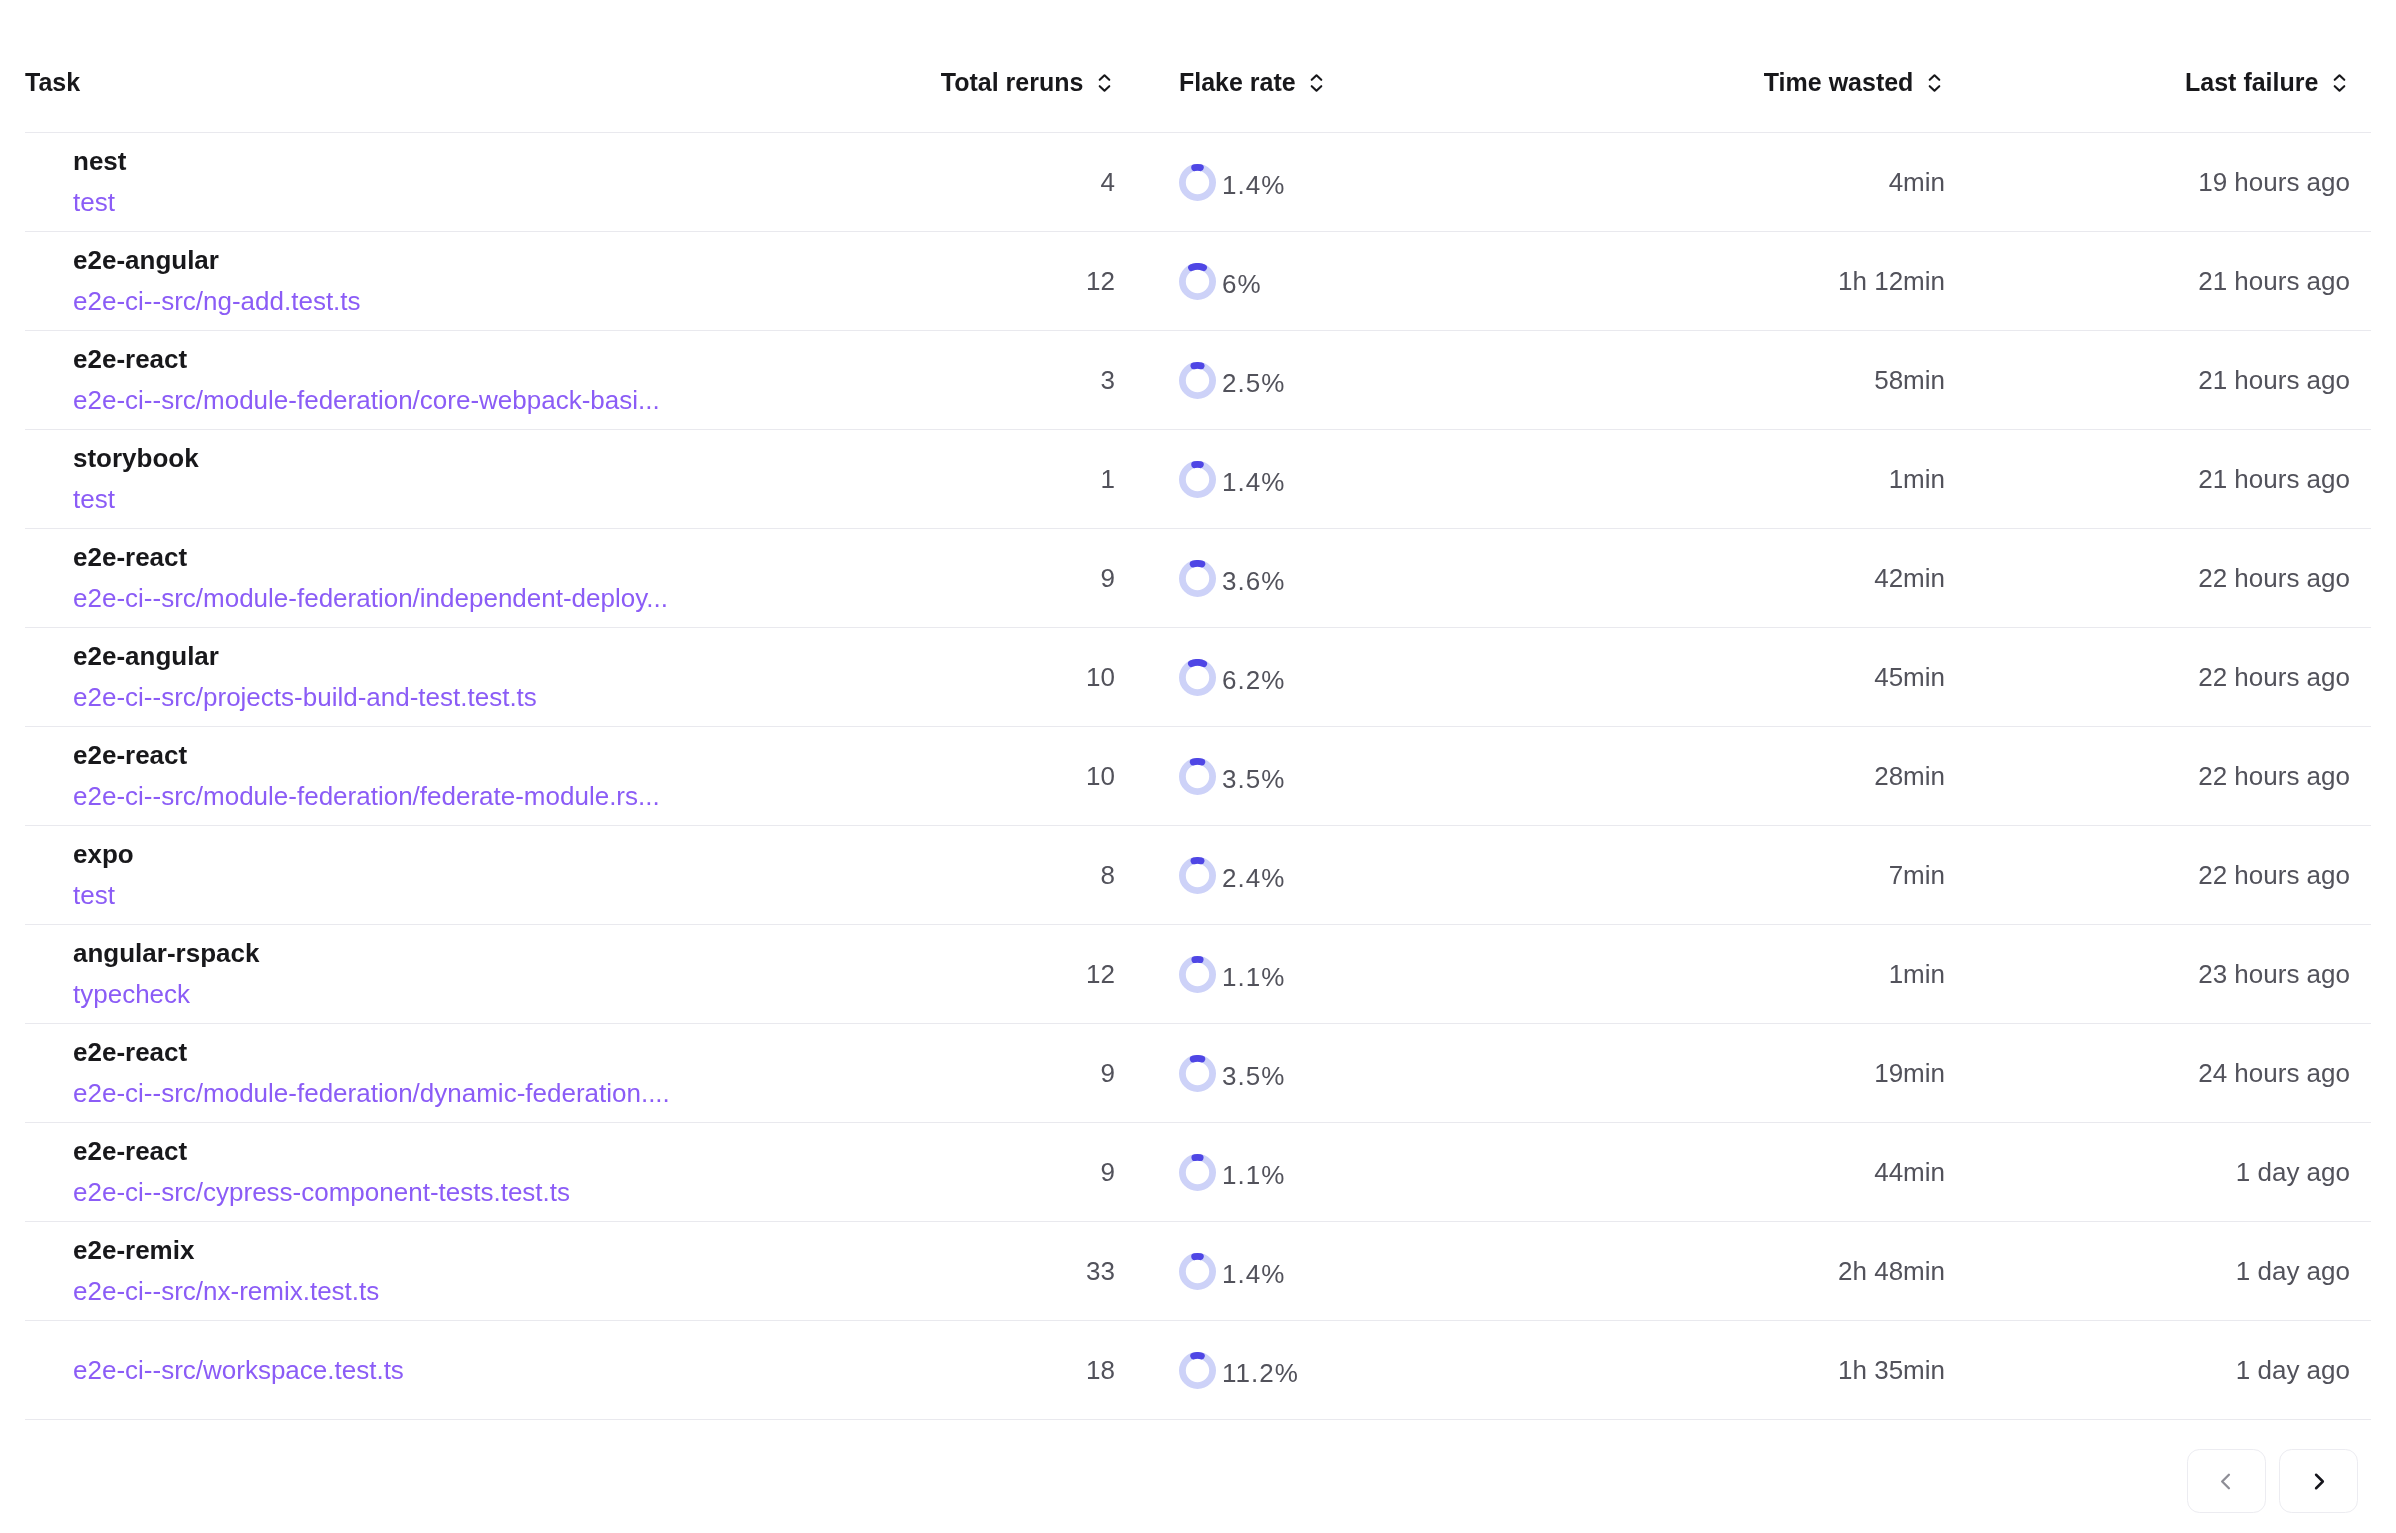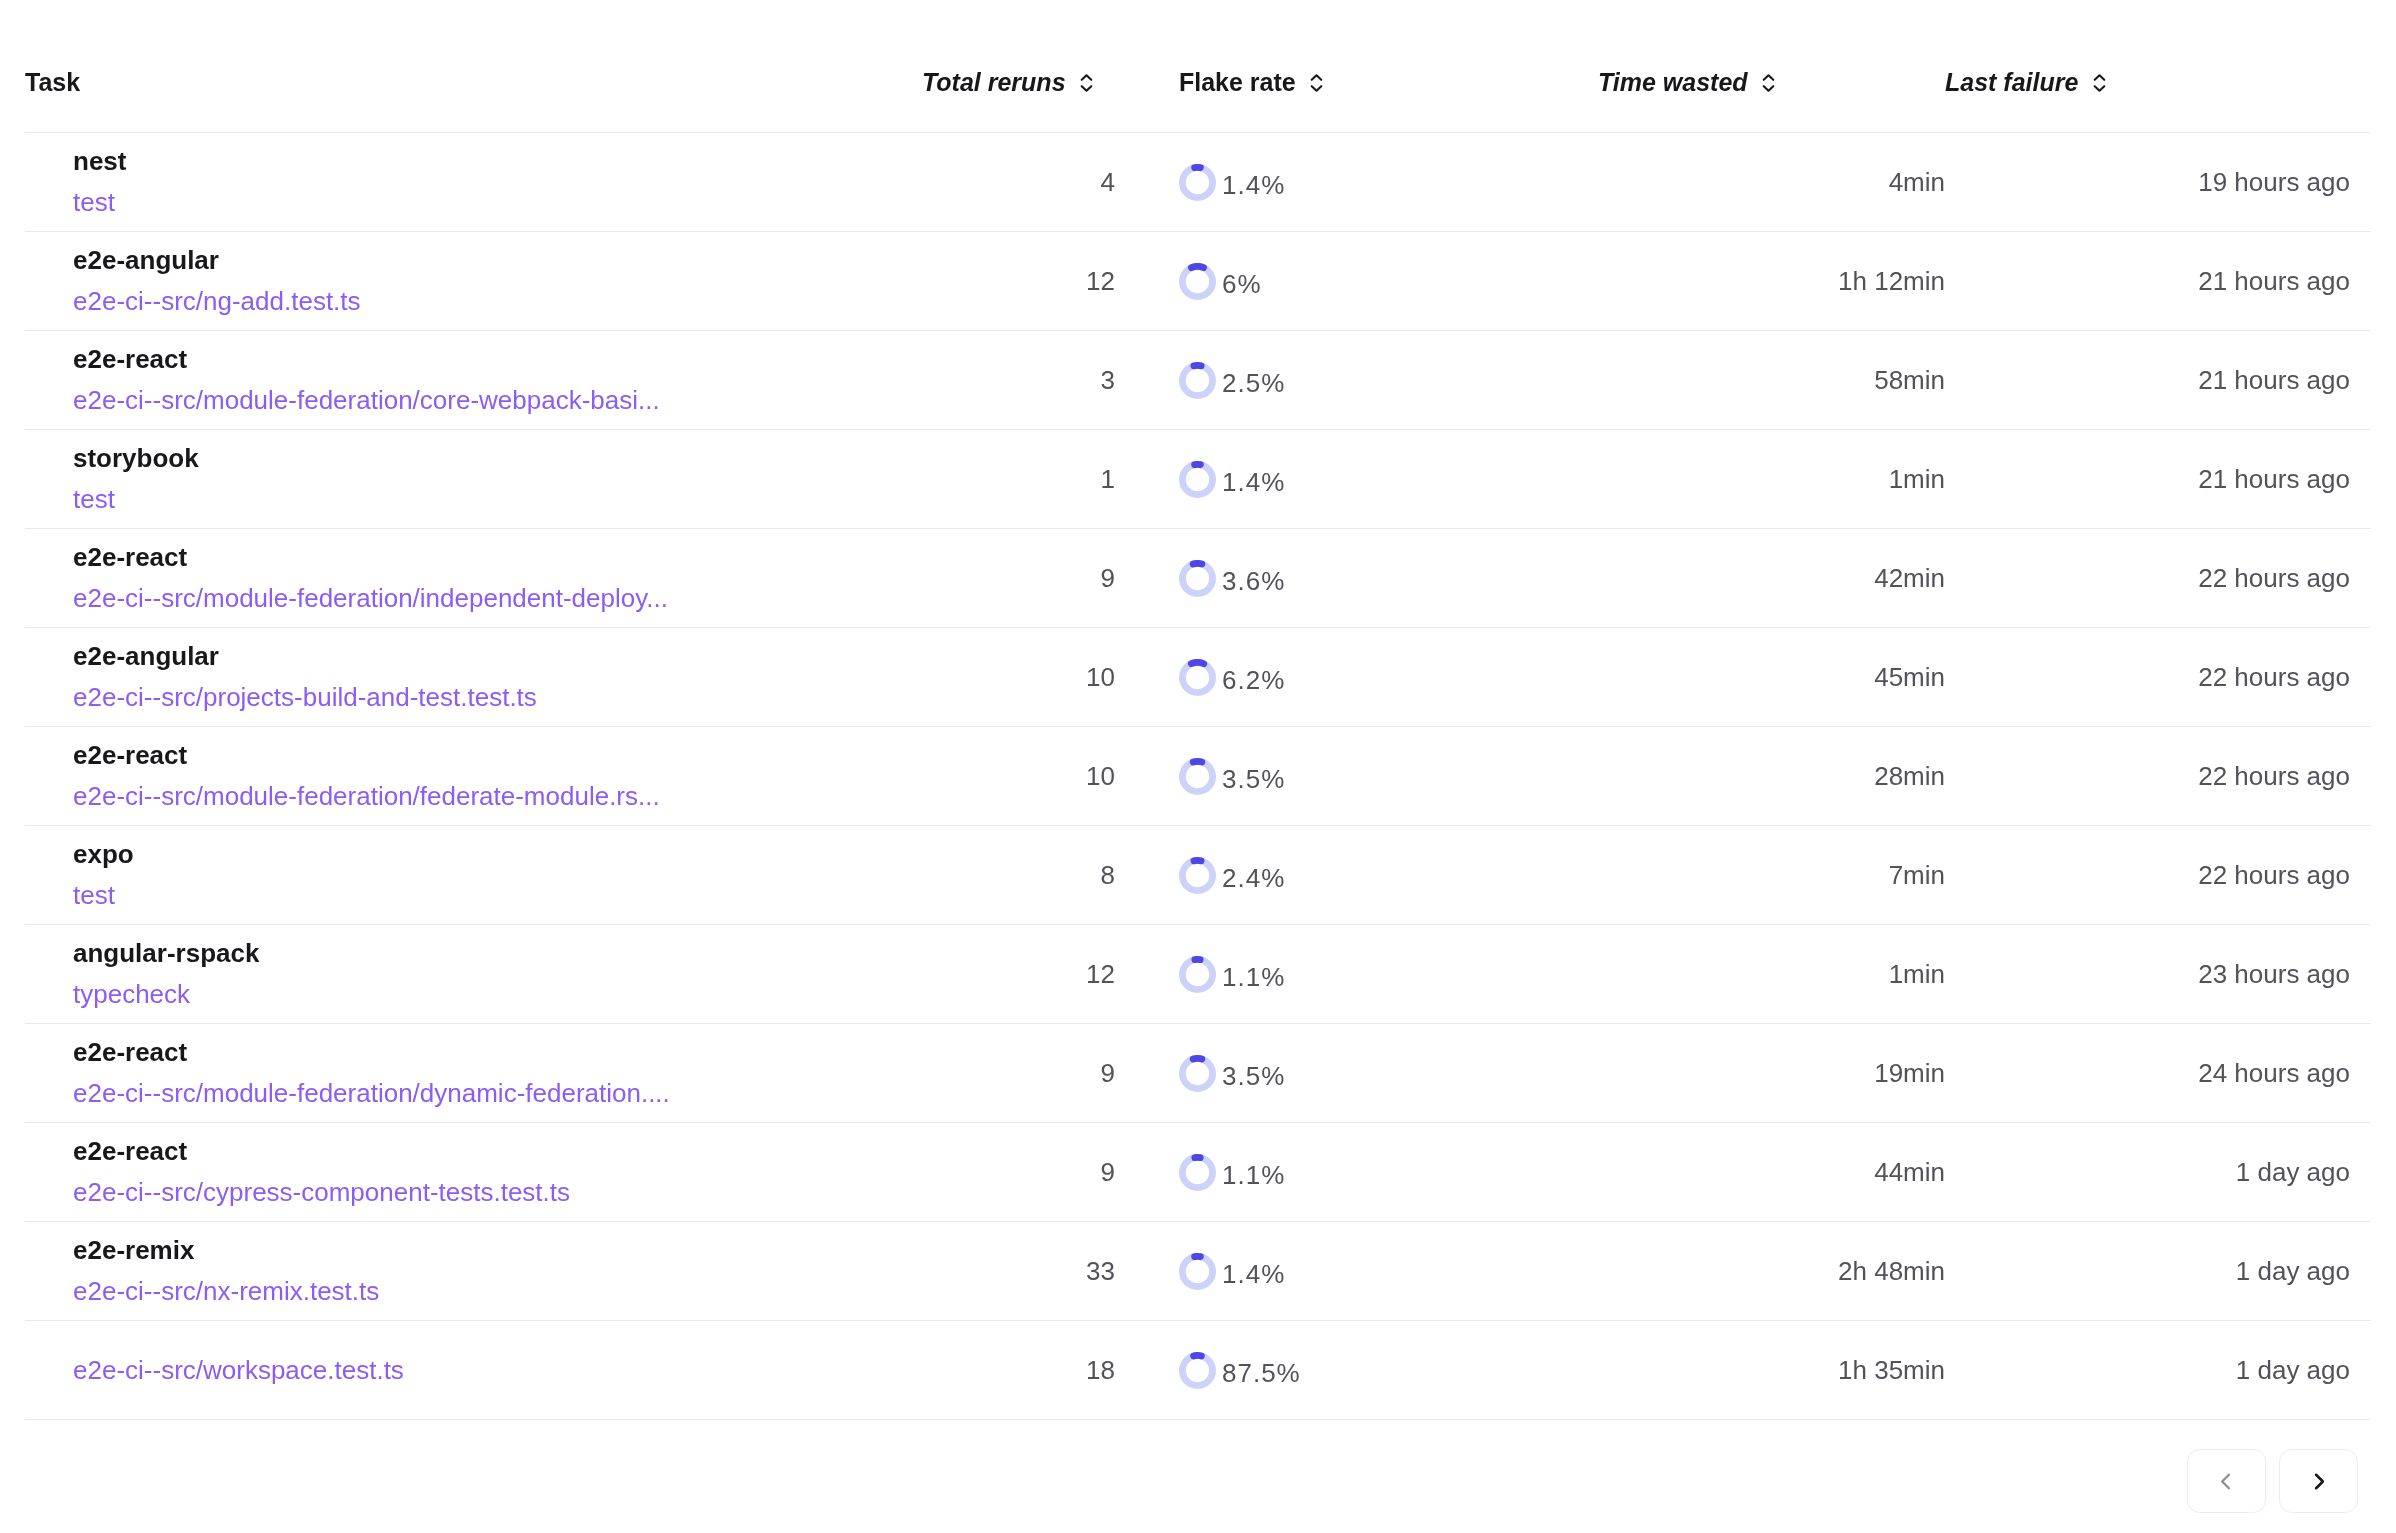--- a/index.html
+++ b/index.html
@@ -21,21 +21,21 @@
   .thead{
     height:133px;
     padding-top:33px;
     box-sizing:border-box;
     border-bottom:1.9px solid #e9e9ee;
   }
   .th{
     font-size:25px;font-weight:600;color:#18181b;
     display:flex;align-items:center;white-space:nowrap;
   }
-  .th.right{font-style:italic;}
+  .th.right{justify-content:flex-end;}
   .th.flake{padding-left:64px;}
   .th.last{padding-right:21px;}
   .sort-ic{margin-left:10.6px;flex:0 0 auto;display:block;}
 
   
   .row{
     height:98px;
     border-bottom:1.9px solid #e9e9ee;
     cursor:pointer;
   }
@@ -308,21 +308,21 @@
   <div class="grid row">
     <div class="cell-task">
       <div class="task-target">e2e-ci--src/workspace.test.ts</div>
     </div>
     <div class="num">18</div>
     <div class="cell-flake">
       <svg class="donut" width="37" height="37" viewBox="0 0 38 38">
         <circle class="track" cx="19" cy="19" r="15.5" fill="none" stroke="#cdd2f8" stroke-width="7"></circle>
         <circle class="arc" cx="19" cy="19" r="15.5" fill="none" stroke="#4f46e5" stroke-width="7" stroke-linecap="round" stroke-dasharray="8.102254720070675 97.38937226128358" transform="rotate(-104.975 19 19)"></circle>
       </svg>
-      <span class="flake-label">87.5%</span>
+      <span class="flake-label">11.2%</span>
     </div>
     <div class="num">1h 35min</div>
     <div class="num cell-last">1 day ago</div>
   </div>
 </div>
 
   <div class="pager">
     <button class="pgbtn disabled" aria-disabled="true">
       <svg width="27" height="27" viewBox="0 0 28 28" fill="none">
         <path d="M16.5 7 L9.5 14 L16.5 21" stroke="#8e8e96" stroke-width="2.4" stroke-linecap="round" stroke-linejoin="round"></path>

